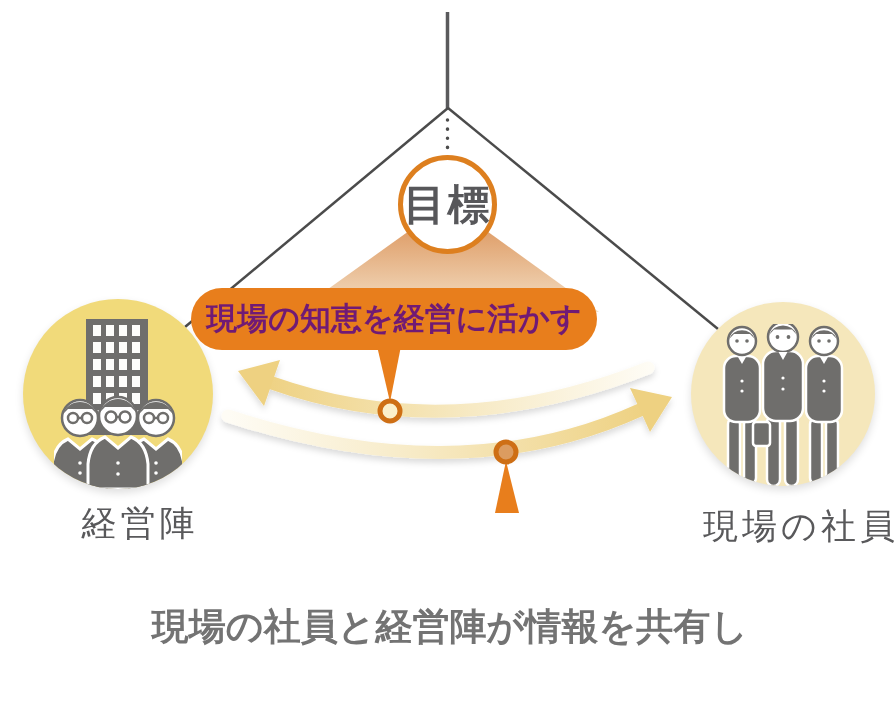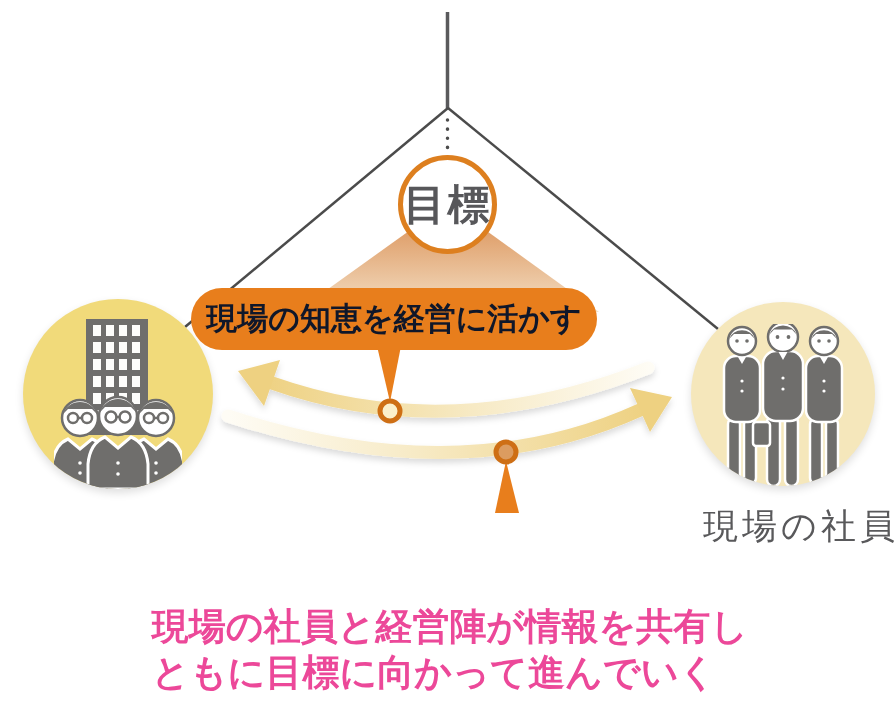--- a/index.html
+++ b/index.html
@@ -19,29 +19,29 @@
   .group-circle.left{left:23px;top:299px;width:190px;height:190px;background:#F1DA7A;}
   .group-circle.right{left:691px;top:302px;width:184px;height:184px;background:#F5E7BB;}
   .group-circle svg{position:absolute;}
   .group-label{
     position:absolute;transform:translateX(-50%);
     font-size:35px;font-weight:500;color:#59595B;letter-spacing:4px;white-space:nowrap;
   }
   .group-label.left{left:140px;top:500px;}
   .group-label.right{left:801px;top:503px;}
   .banner{
-    position:absolute;background:#E87E1C;color:#0f172a;
+    position:absolute;background:#E87E1C;color:#701a75;
     display:flex;align-items:center;justify-content:center;
     font-weight:bold;font-size:31px;white-space:nowrap;
   }
   .banner.top{left:191px;top:288px;width:406px;height:62px;border-radius:31px;}
   .banner.bottom{left:318px;top:510px;width:378px;height:65px;border-radius:32px;}
   .caption{
     position:absolute;left:450px;top:604px;transform:translateX(-50%);
-    text-align:left;color:#ec4899;font-weight:bold;font-size:37px;
+    text-align:center;color:#737373;font-weight:bold;font-size:37px;
     line-height:46px;white-space:nowrap;
   }
 </style>
 </head>
 <body>
 
 <div class="stage">
 
   <svg class="geom" viewBox="0 0 896 704">
     <defs>
@@ -198,24 +198,24 @@
           <circle cx="65.5" cy="13" r="1.9" fill="#6F6E6C"></circle>
             <circle cx="76.5" cy="13" r="1.9" fill="#6F6E6C"></circle>
           <path d="M66.5 28 L71 36 L75.5 28 Z" fill="#FFFFFF"></path>
           <circle cx="71" cy="54" r="1.6" fill="#FFFFFF"></circle>
             <circle cx="71" cy="65" r="1.6" fill="#FFFFFF"></circle>
         </g>
       </g>
     </svg>
   </div>
 
+  <div class="group-label left">経営陣</div>
   <div class="group-label right">現場の社員</div>
 
   <div class="banner top">
     <span>現場の知恵を経営に活かす</span>
   </div>
 
   <div class="caption">
     <div>現場の社員と経営陣が情報を共有し</div>
-    <div>ともに目標に向かって進んでいく</div>
   </div>
 
 </div>
 
 </body></html>

